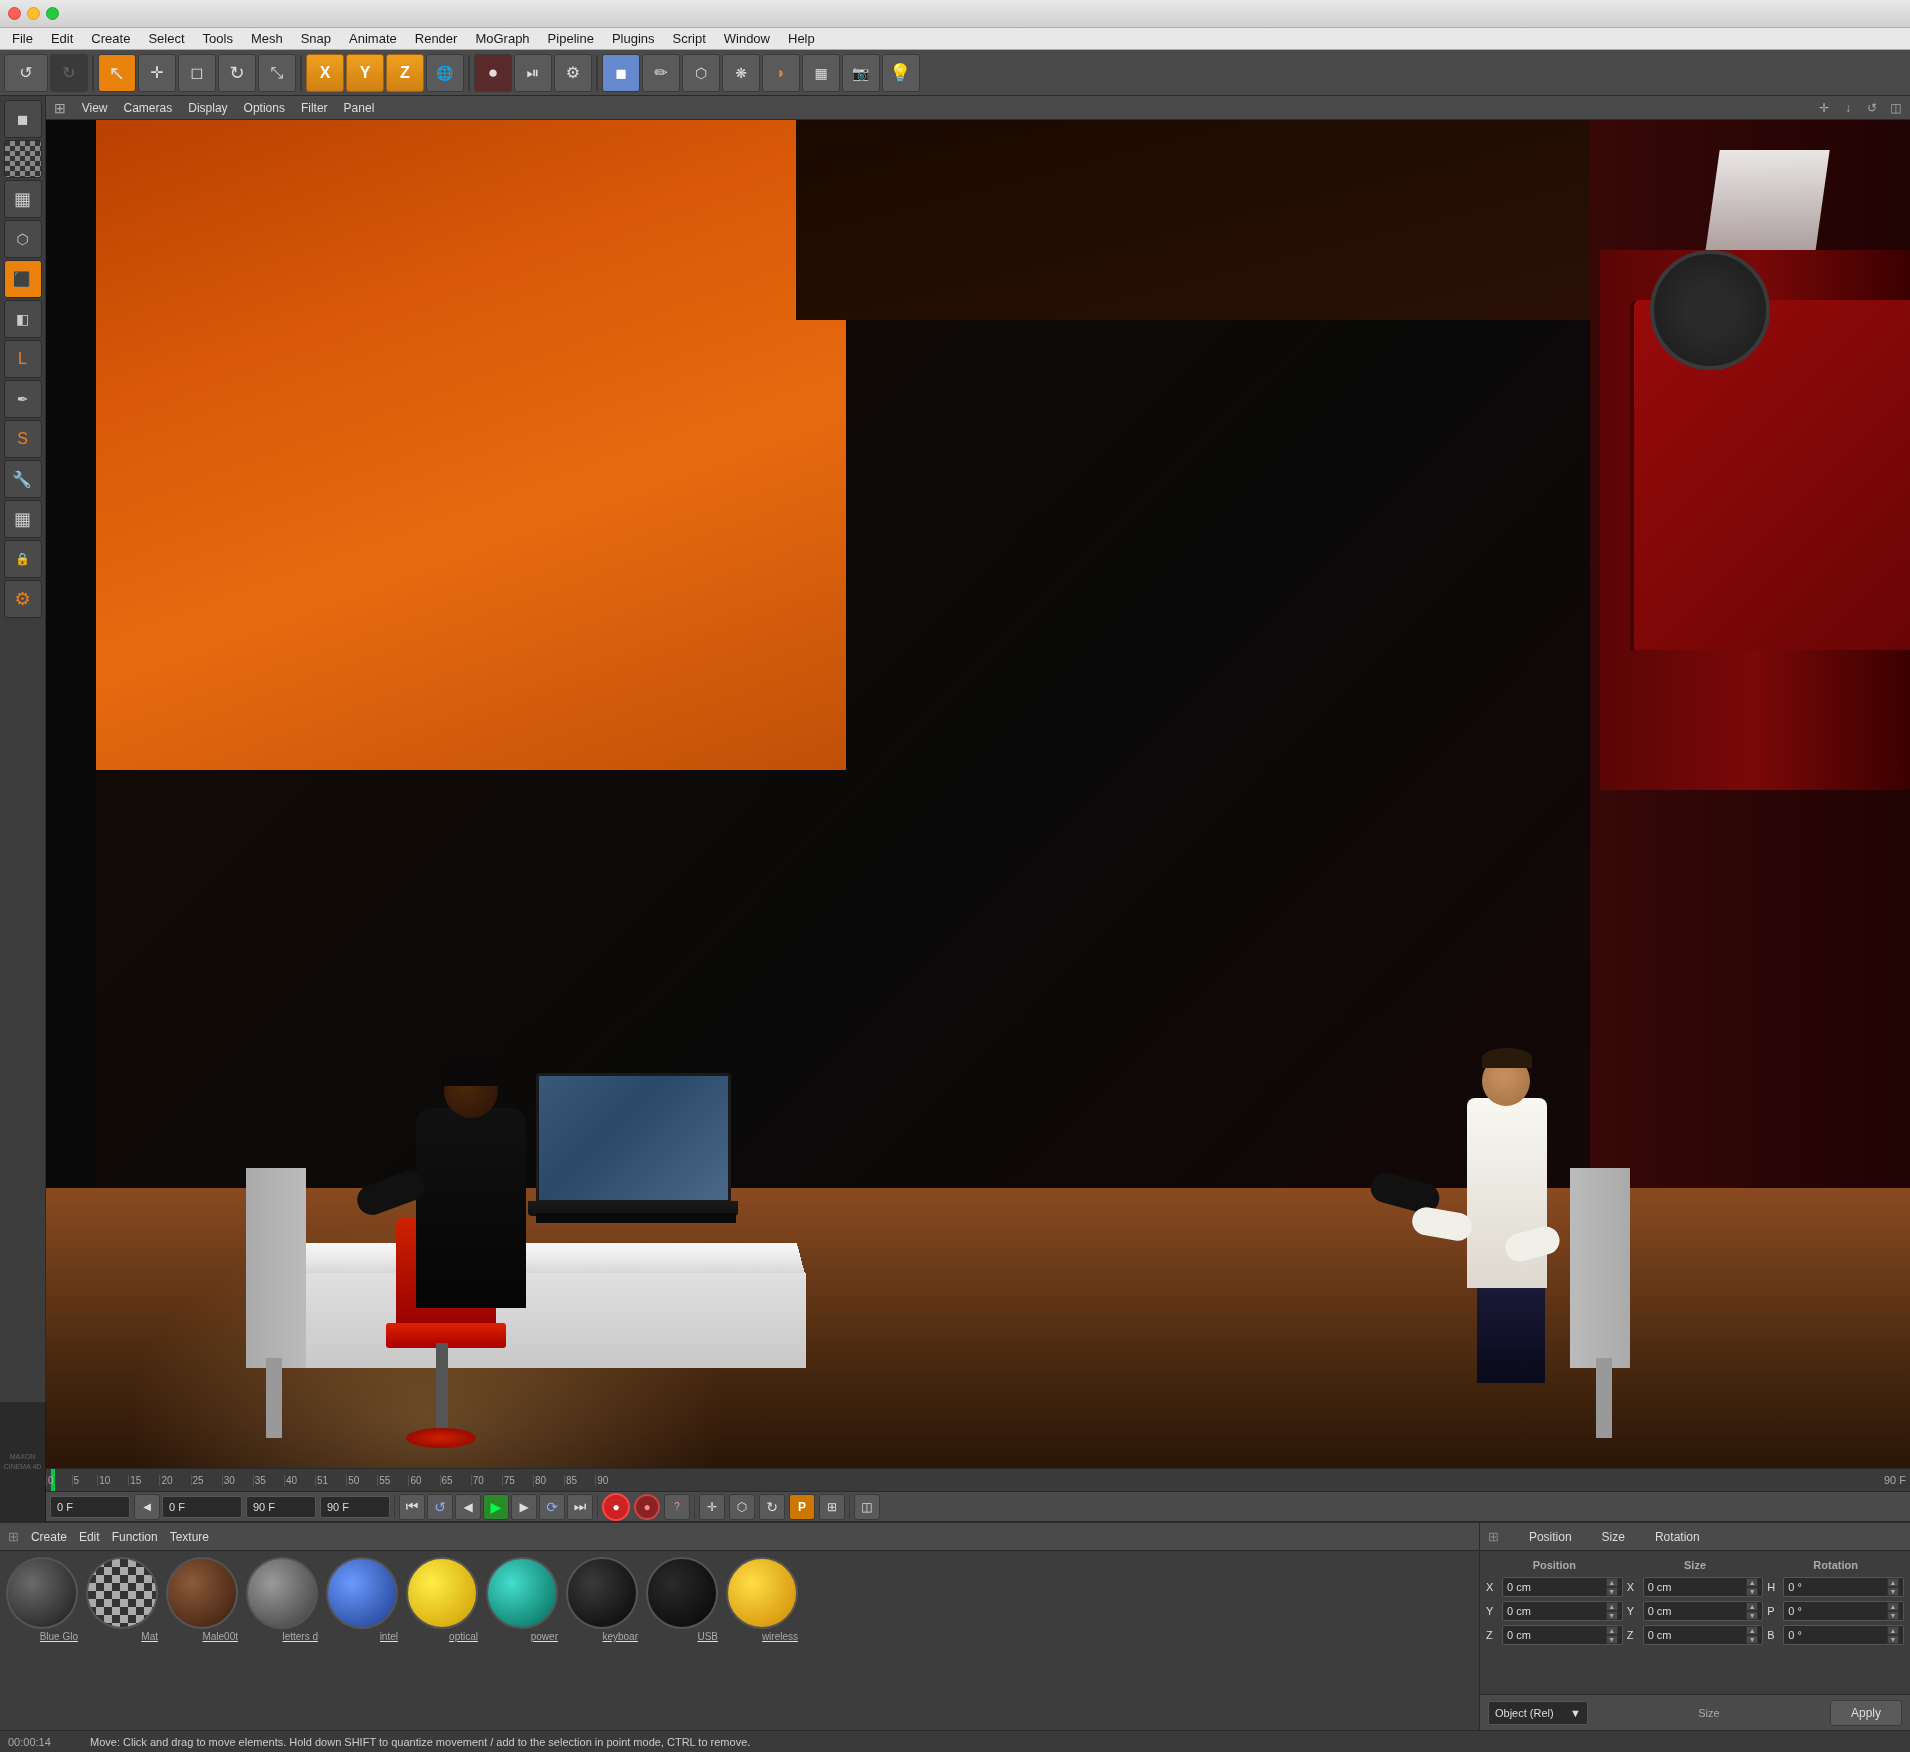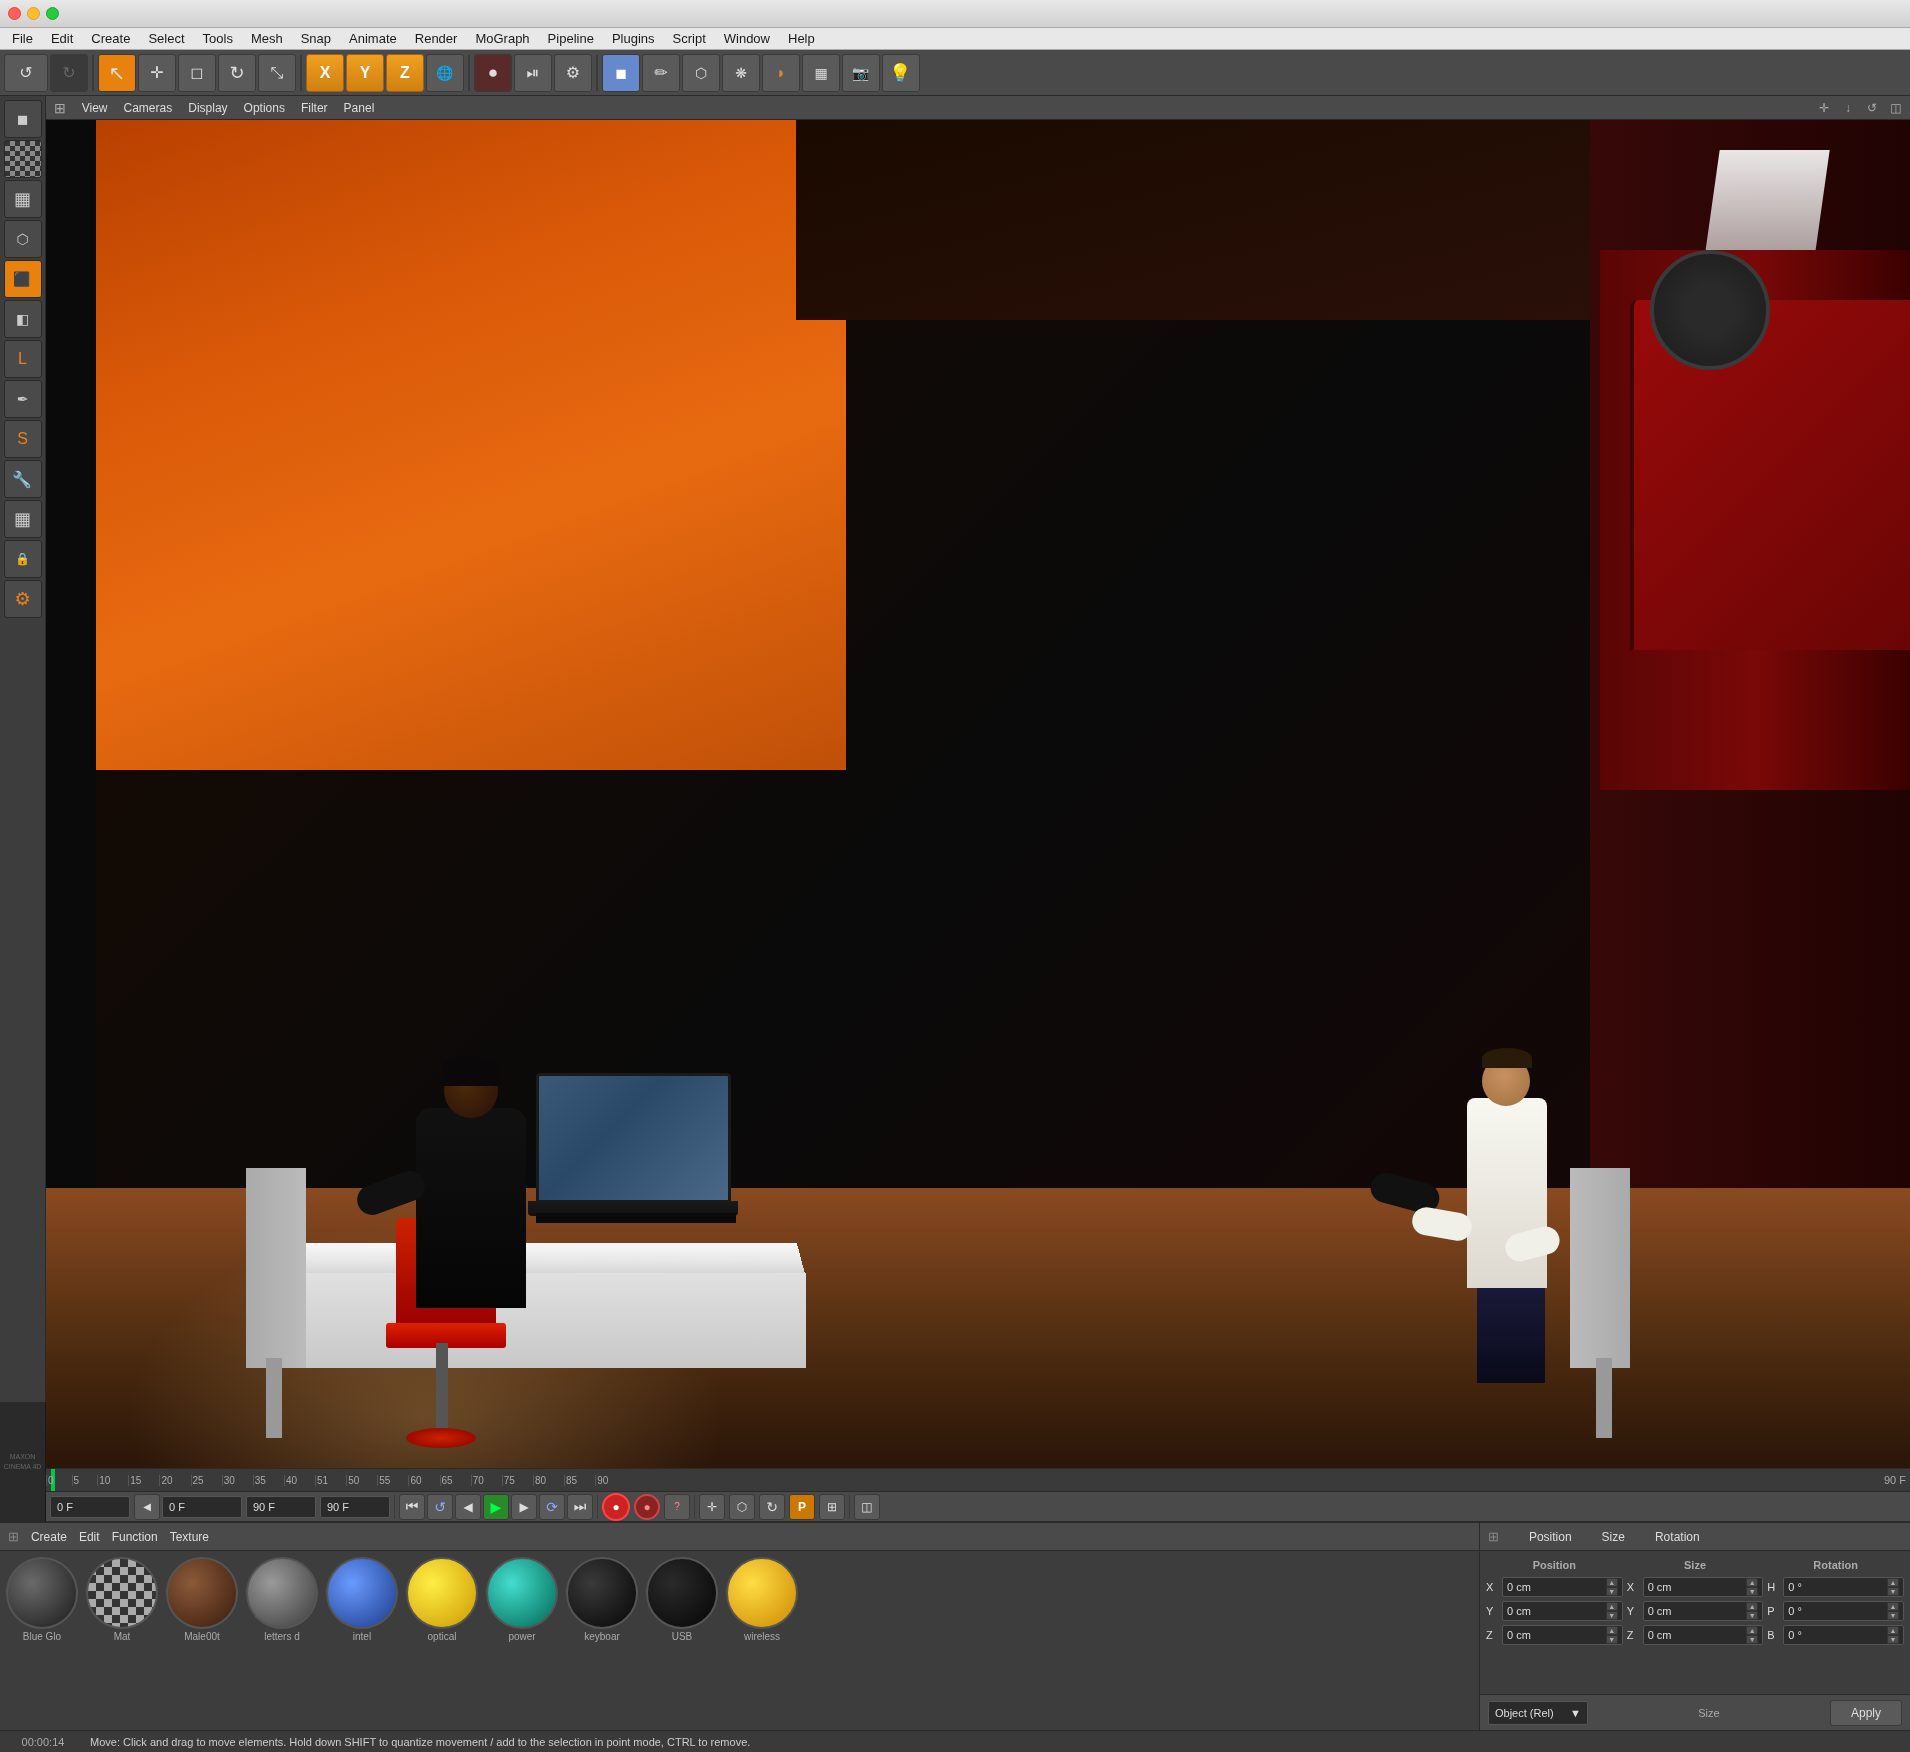--- a/index.html
+++ b/index.html
@@ -329,23 +329,24 @@
       display: flex;
       align-items: flex-start;
       padding: 6px;
       gap: 8px;
       overflow-x: auto;
       overflow-y: hidden;
     }
     .material-item {
       display: flex;
       flex-direction: column;
-      align-items: center;
+      align-items: flex-end;
       gap: 2px;
       cursor: pointer;
+      text-decoration: underline;
     }
     .material-sphere {
       width: 72px;
       height: 72px;
       border-radius: 50%;
       border: 2px solid #555;
     }
     .mat-dark { background: radial-gradient(circle at 35% 35%, #6a6a6a, #1a1a1a); }
     .mat-checker { background: repeating-conic-gradient(#aaa 0% 25%, #333 0% 50%) 0 0 / 16px 16px; border-radius: 50%; }
     .mat-brown { background: radial-gradient(circle at 35% 35%, #8a5a3a, #3a1a0a); }
@@ -504,21 +505,20 @@
       font-size: 12px;
       padding: 0 20px;
       cursor: pointer;
       display: flex;
       align-items: center;
       justify-content: center;
     }
     .status-time {
       color: #aaa;
       min-width: 70px;
-      text-align: center;
     }
 
     
     .maxon-logo {
       position: absolute;
       left: 0;
       top: 96px;
       width: 46px;
       height: 50px;
       background: #2a2a2a;

